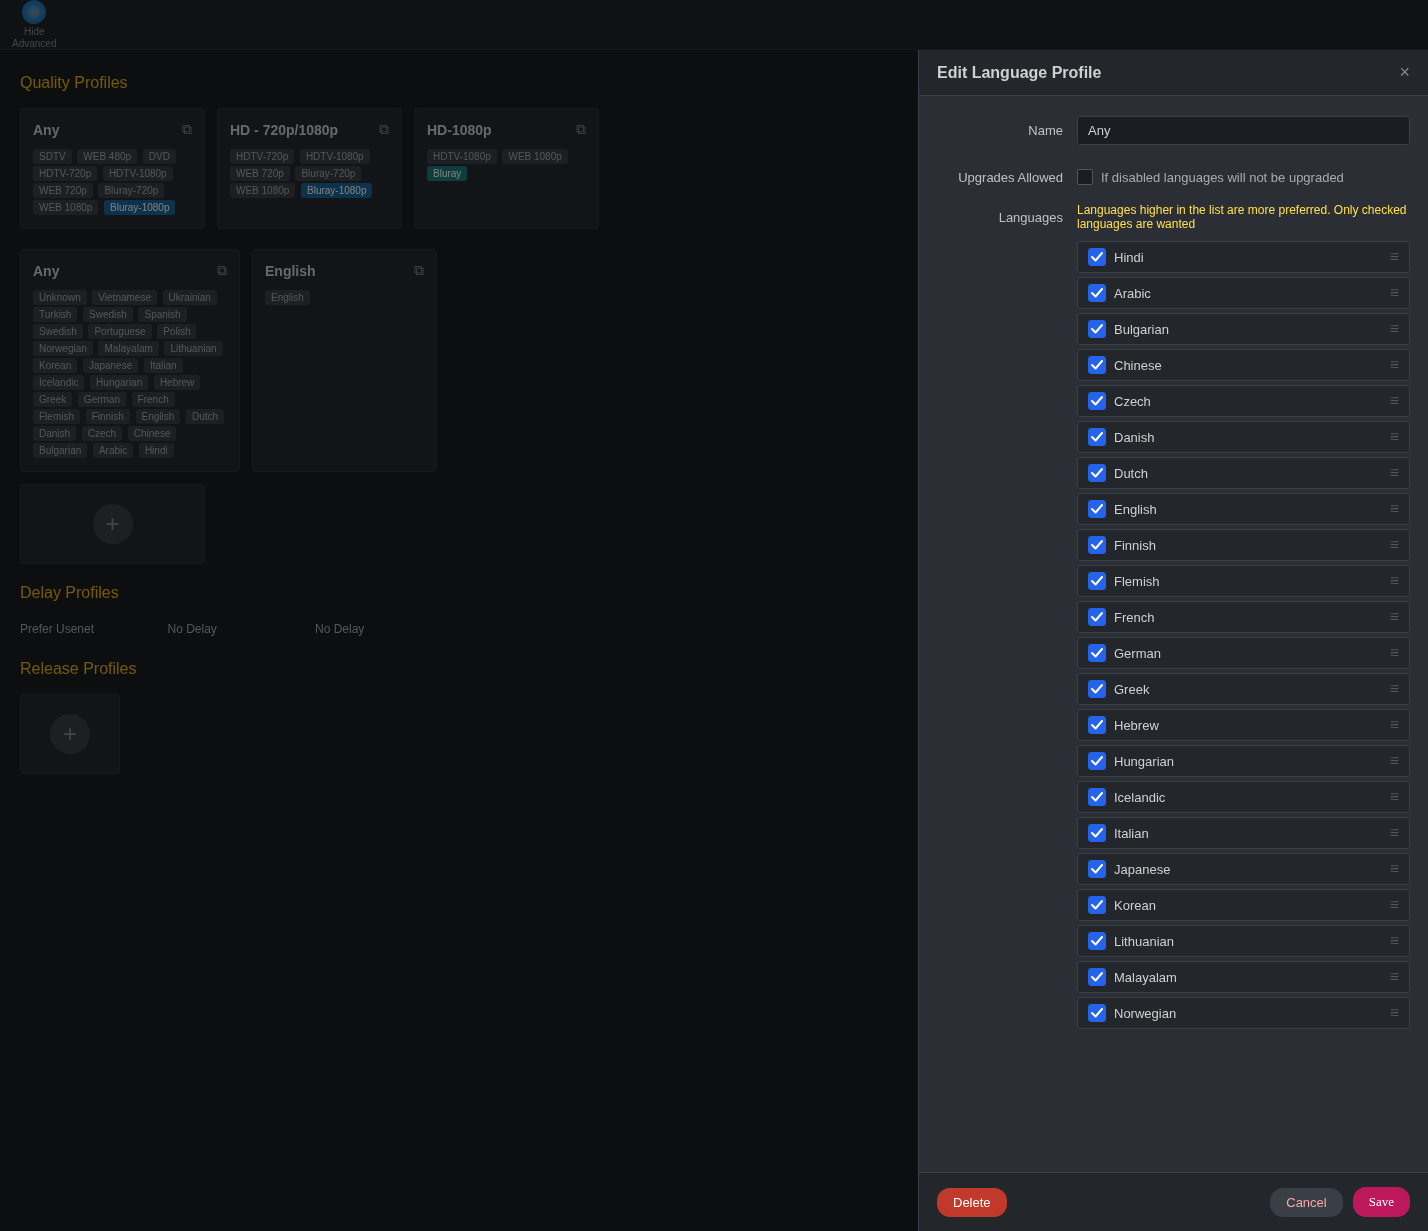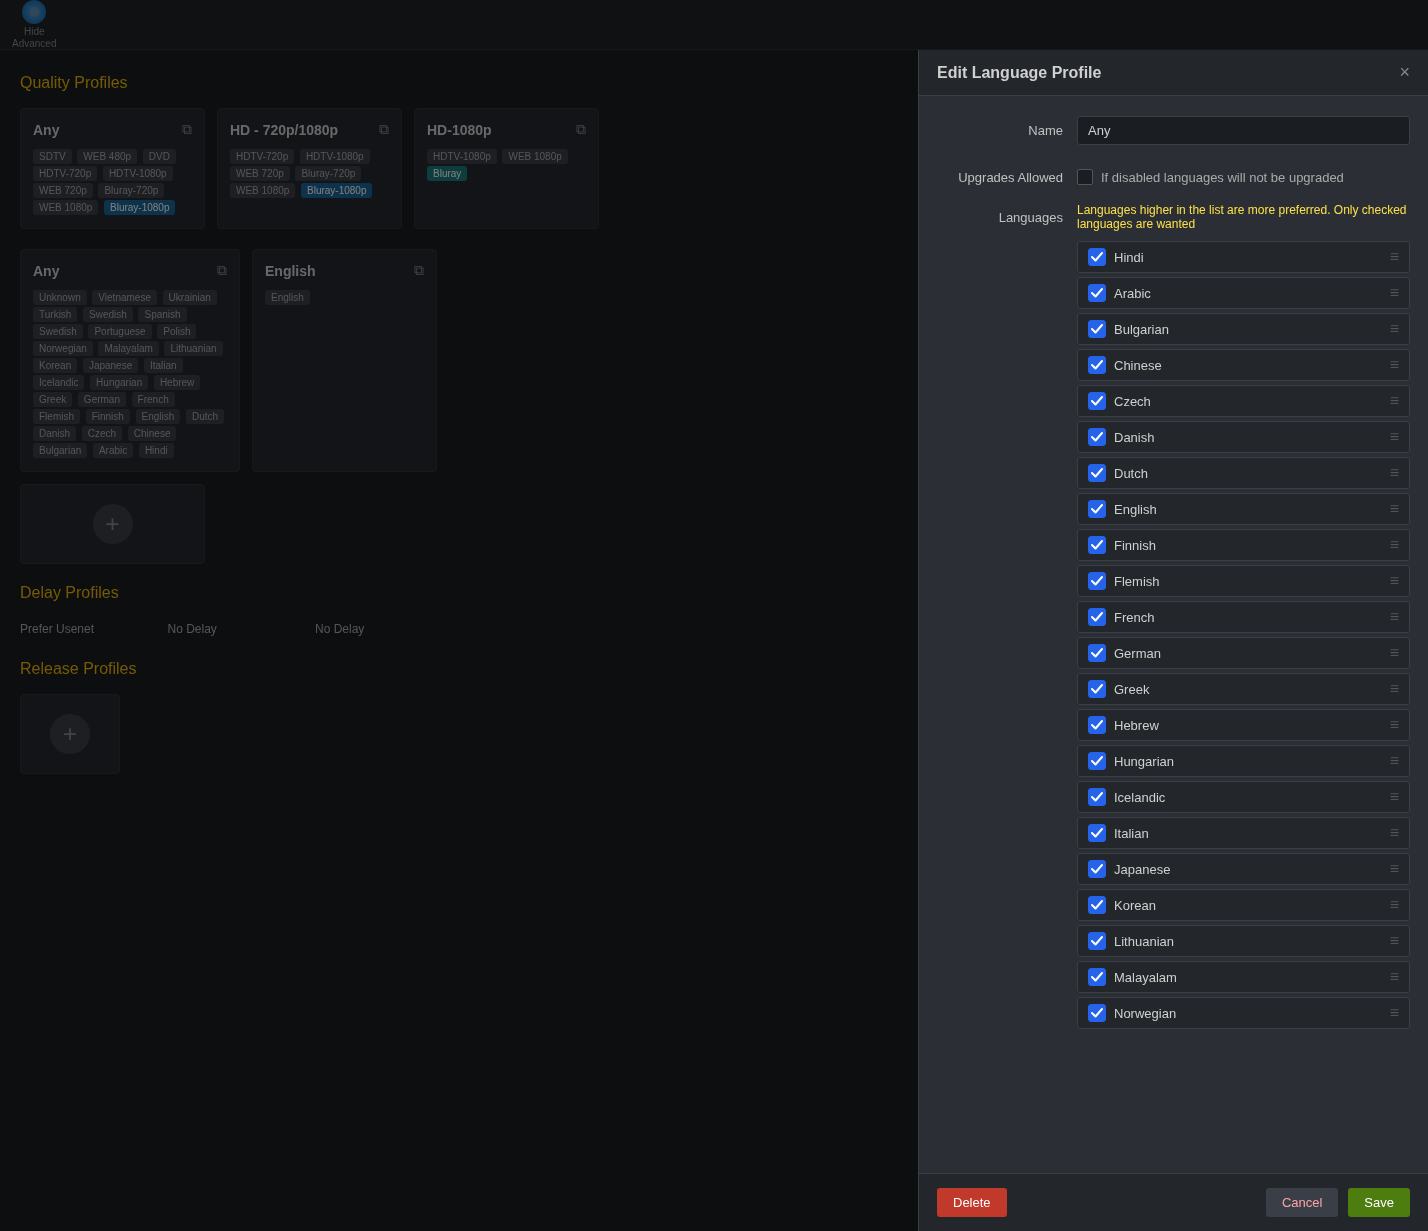--- a/index.html
+++ b/index.html
@@ -328,39 +328,40 @@
     }
 
     .lang-handle {
       color: #555;
       font-size: 16px;
       cursor: grab;
     }
 
     .btn {
       padding: 7px 16px;
-      border-radius: 3px;
+      border-radius: 13px;
       border: none;
       cursor: pointer;
       font-size: 13px;
     }
 
     .btn-danger {
       background: #c0392b;
       color: #fff;
     }
 
     .btn-default {
       background: #3a3f47;
       color: #fca5a5;
     }
 
     .btn-primary {
-      background: #4d7c0f;
+      background: #be185d;
       color: #fff;
+      font-family: Liberation Serif, serif;
     }
 
     
     ::-webkit-scrollbar { width: 6px; }
     ::-webkit-scrollbar-track { background: #1a1d21; }
     ::-webkit-scrollbar-thumb { background: #3a3f47; border-radius: 3px; }
 
     .release-profiles-section {
       margin-top: 20px;
     }

